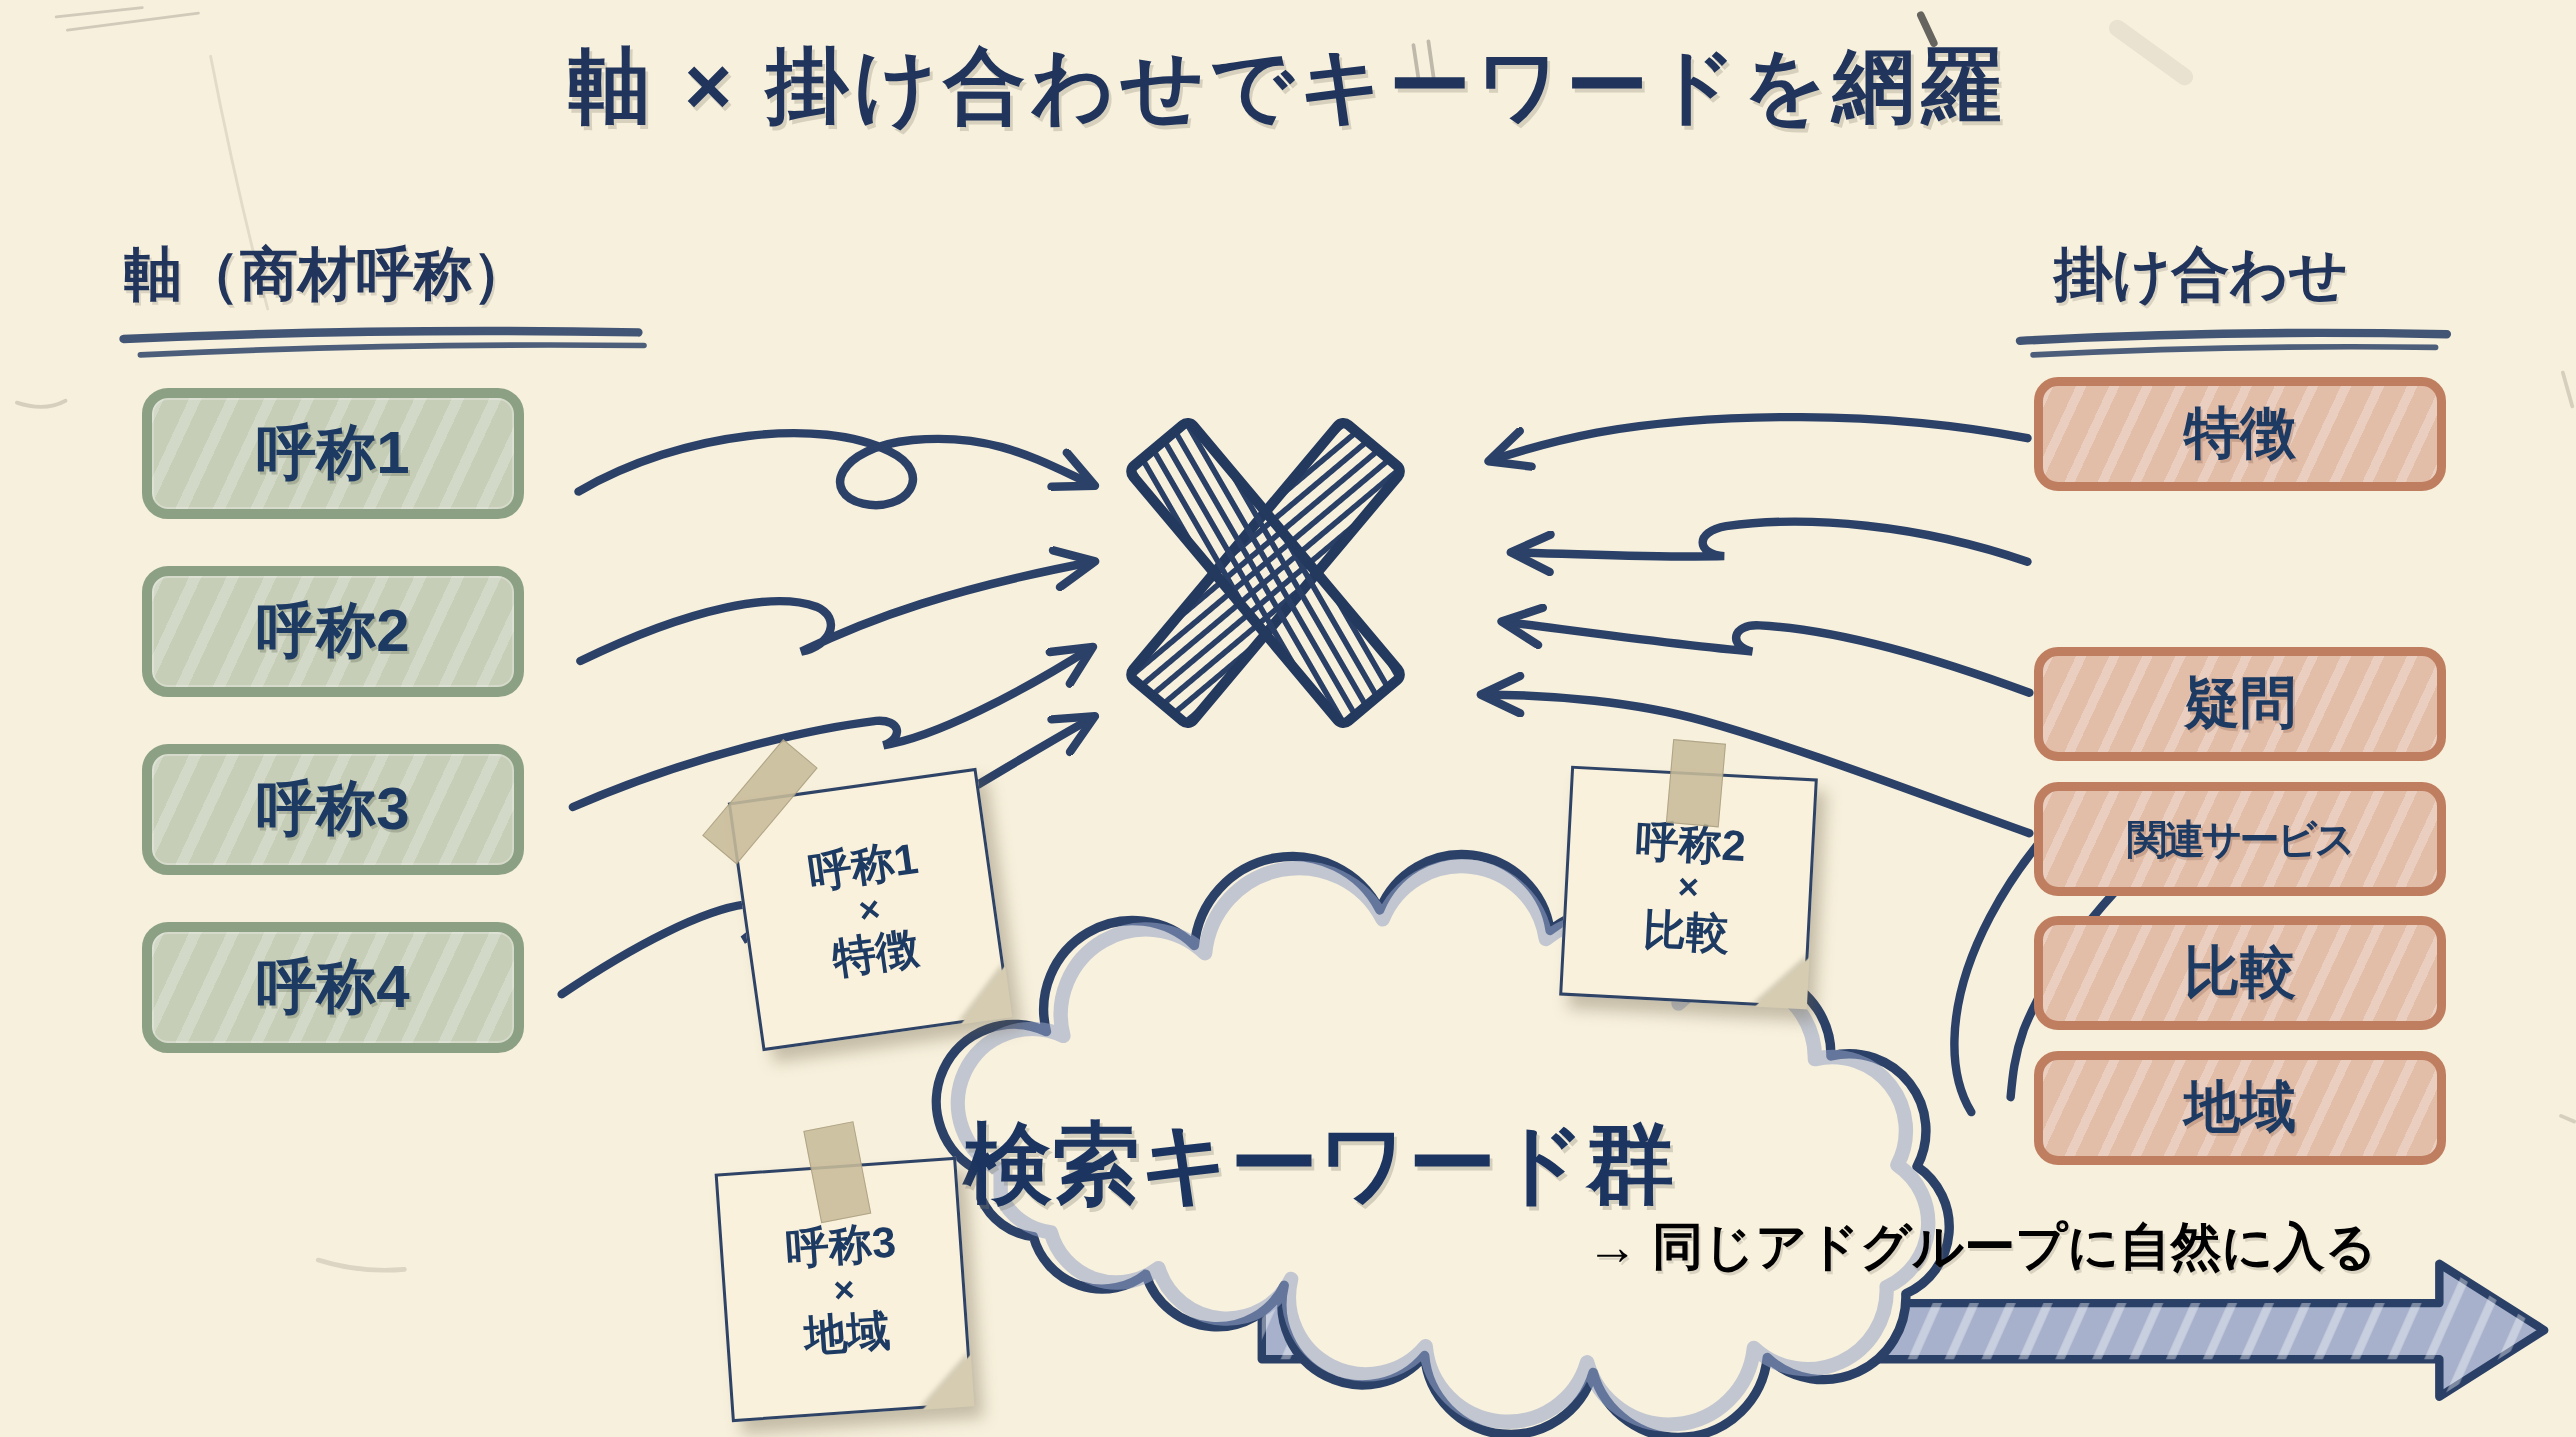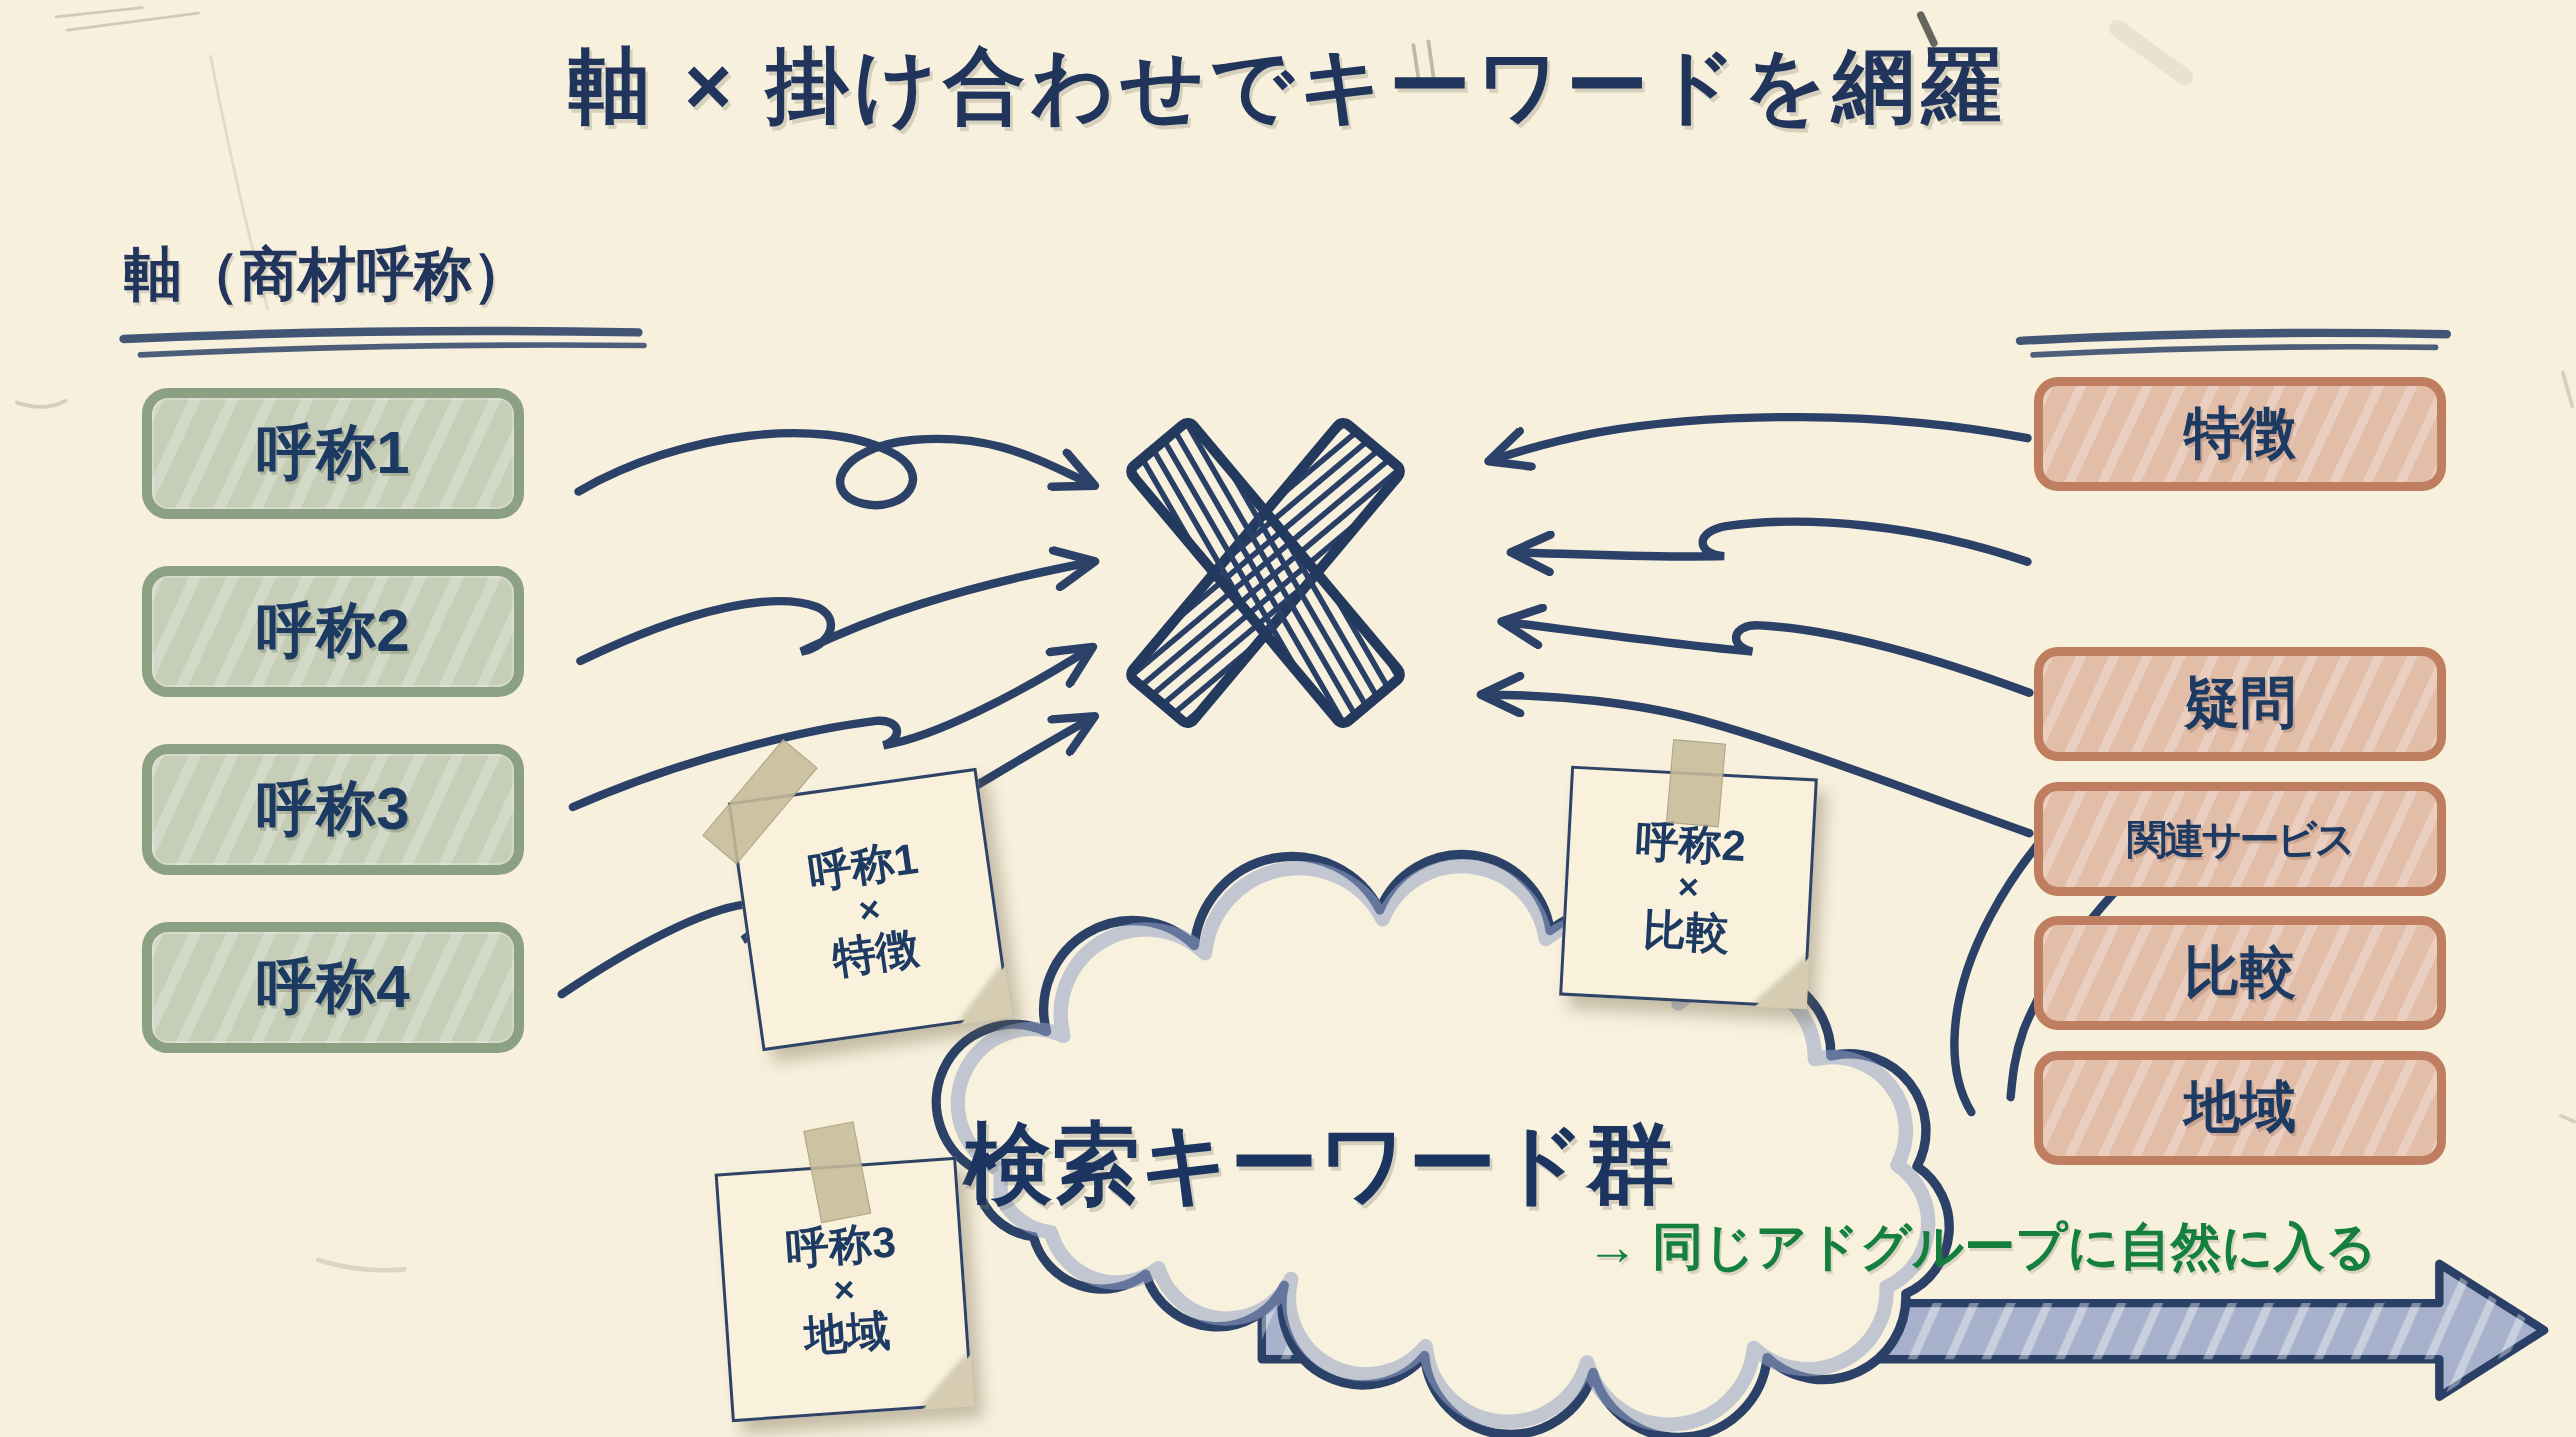--- a/index.html
+++ b/index.html
@@ -44,21 +44,21 @@
   .obox span.tight{letter-spacing:-2.8px;font-size:40px;}
 
   .cloud-label{
     position:absolute;left:964px;top:1105px;width:693px;text-align:right;
     font-size:88px;font-weight:800;color:#1c3560;z-index:3;
     text-shadow:2.8px 3.7px 0 rgba(130,125,110,.3);white-space:nowrap;
   }
 
   .flow-note{
     position:absolute;left:1587px;top:1213px;font-size:51px;font-weight:800;
-    color:#15803d;z-index:3;white-space:nowrap;text-shadow:1.9px 2.8px 0 rgba(130,125,110,.25);
+    color:#000000;z-index:3;white-space:nowrap;text-shadow:1.9px 2.8px 0 rgba(130,125,110,.25);
   }
 
   .note{
     position:absolute;box-sizing:border-box;z-index:4;
     background:#f9f1db;border:3.7px solid #2e4366;
     box-shadow:9.4px 13px 15px rgba(105,95,70,.35);
     display:flex;flex-direction:column;align-items:center;justify-content:center;gap:1.9px;
   }
   .note .nl{font-size:43px;font-weight:800;color:#1d3a63;line-height:1.12;}
   .note .op{font-size:36px;font-weight:800;color:#1d3a63;line-height:1;}
@@ -179,20 +179,21 @@
         a 86 86 0 0 1 -150 -75
         a 80 80 0 0 1 -148 -12
         a 76 76 0 0 1 -120 -40
         a 70 70 0 0 1 -56 -41 Z" transform="translate(1548 1210) scale(0.958) translate(-1548 -1210)" fill="none" stroke="#93a3c4" stroke-width="16" opacity="0.55" stroke-linejoin="round"></path>
     </g>
   </svg>
 
   <div class="page-title">軸 × 掛け合わせでキーワードを網羅</div>
 
   <div class="col-header hdr-left">軸（商材呼称）</div>
+  <div class="col-header hdr-right">掛け合わせ</div>
 
   <div class="gbox" style="top:388px">
     <span>呼称1</span>
   </div>
   <div class="gbox" style="top:566px">
     <span>呼称2</span>
   </div>
   <div class="gbox" style="top:744px">
     <span>呼称3</span>
   </div>

